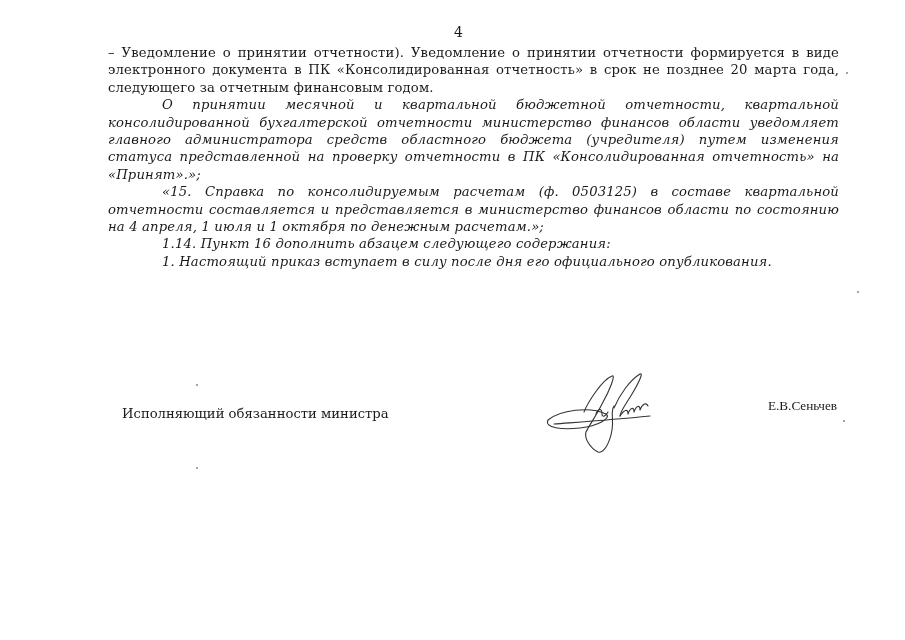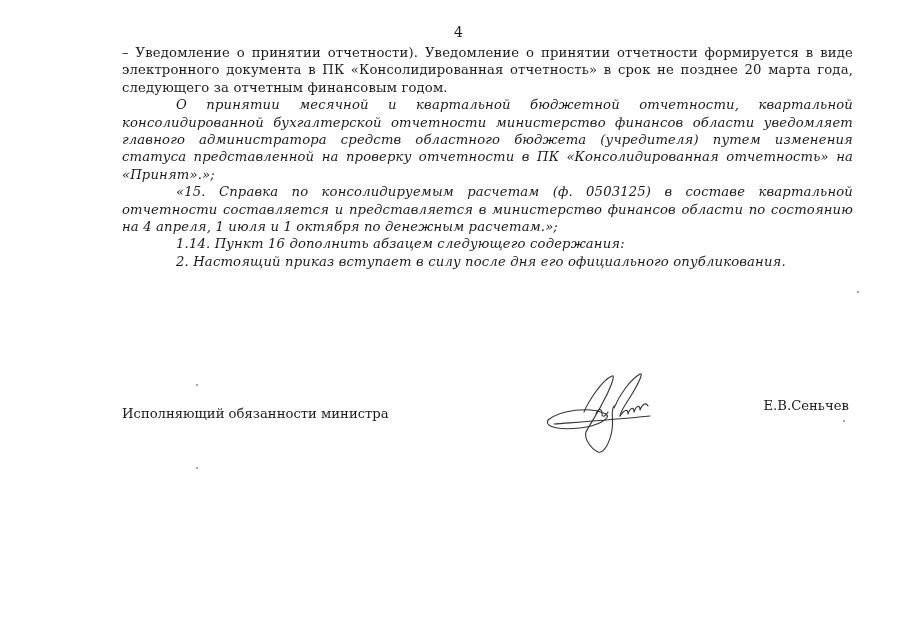--- a/index.html
+++ b/index.html
@@ -1,40 +1,40 @@
 <!DOCTYPE html>
 <html><head>
 <meta charset="utf-8">
 <style>
   html, body { margin:0; padding:0; background:#ffffff; }
   body { width:905px; height:640px; position:relative; overflow:hidden;
          font-family:"DejaVu Serif","Liberation Serif",serif; color:#1a1a1a; }
   .page-num { position:absolute; top:24px; left:454px; font-size:14px; letter-spacing:0.5px; }
-  .body-text { position:absolute; top:44px; left:122px; width:731px;
+  .body-text { position:absolute; top:44px; left:108px; width:731px;
                font-size:13.2px; line-height:17.4px; letter-spacing:0.15px; }
   .body-text p { margin:0; text-align:justify; text-align-last:left; }
   .indent { text-indent:54px;font-style:italic; }
   .sign-row { position:absolute; top:398px; left:122px; width:727px; height:20px;
               font-size:13.2px; }
   .sign-role { position:absolute; left:0; top:8px; white-space:nowrap; }
-  .sign-name { position:absolute; right:0; top:0; white-space:nowrap; }
+  .sign-name { position:absolute; right:12px; top:0; white-space:nowrap;font-family:Liberation Serif, serif; }
   .signature { position:absolute; left:540px; top:372px; width:135px; height:85px; }
   .speck { position:absolute; width:2px; height:2px; background:#888; border-radius:1px; }
 </style>
 </head>
 <body>
 
 <div class="page-num">4</div>
 
 <div class="body-text">
   <p>– Уведомление о принятии отчетности). Уведомление о принятии отчетности формируется в виде электронного документа в ПК «Консолидированная отчетность» в срок не позднее 20 марта года, следующего за отчетным финансовым годом.</p>
   <p class="indent">О принятии месячной и квартальной бюджетной отчетности, квартальной консолидированной бухгалтерской отчетности министерство финансов области уведомляет главного администратора средств областного бюджета (учредителя) путем изменения статуса представленной на проверку отчетности в ПК «Консолидированная отчетность» на «Принят».»;</p>
   <p class="indent">«15. Справка по консолидируемым расчетам (ф. 0503125) в составе квартальной отчетности составляется и представляется в министерство финансов области по состоянию на 4 апреля, 1 июля и 1 октября по денежным расчетам.»;</p>
   <p class="indent">1.14. Пункт 16 дополнить абзацем следующего содержания:</p>
-  <p class="indent">2. Настоящий приказ вступает в силу после дня его официального опубликования.</p>
+  <p class="indent">1. Настоящий приказ вступает в силу после дня его официального опубликования.</p>
 </div>
 
 <div class="sign-row">
   <span class="sign-role">Исполняющий обязанности министра</span>
   <span class="sign-name">Е.В.Сеньчев</span>
 </div>
 
 <svg class="signature" viewBox="0 0 135 85" xmlns="http://www.w3.org/2000/svg">
   <g fill="none" stroke="#333" stroke-width="1.1" stroke-linecap="round" stroke-linejoin="round">
     <path d="M8,48 C20,38 50,34 66,42 C72,46 58,54 40,56 C22,58 4,56 8,48 Z"></path>

